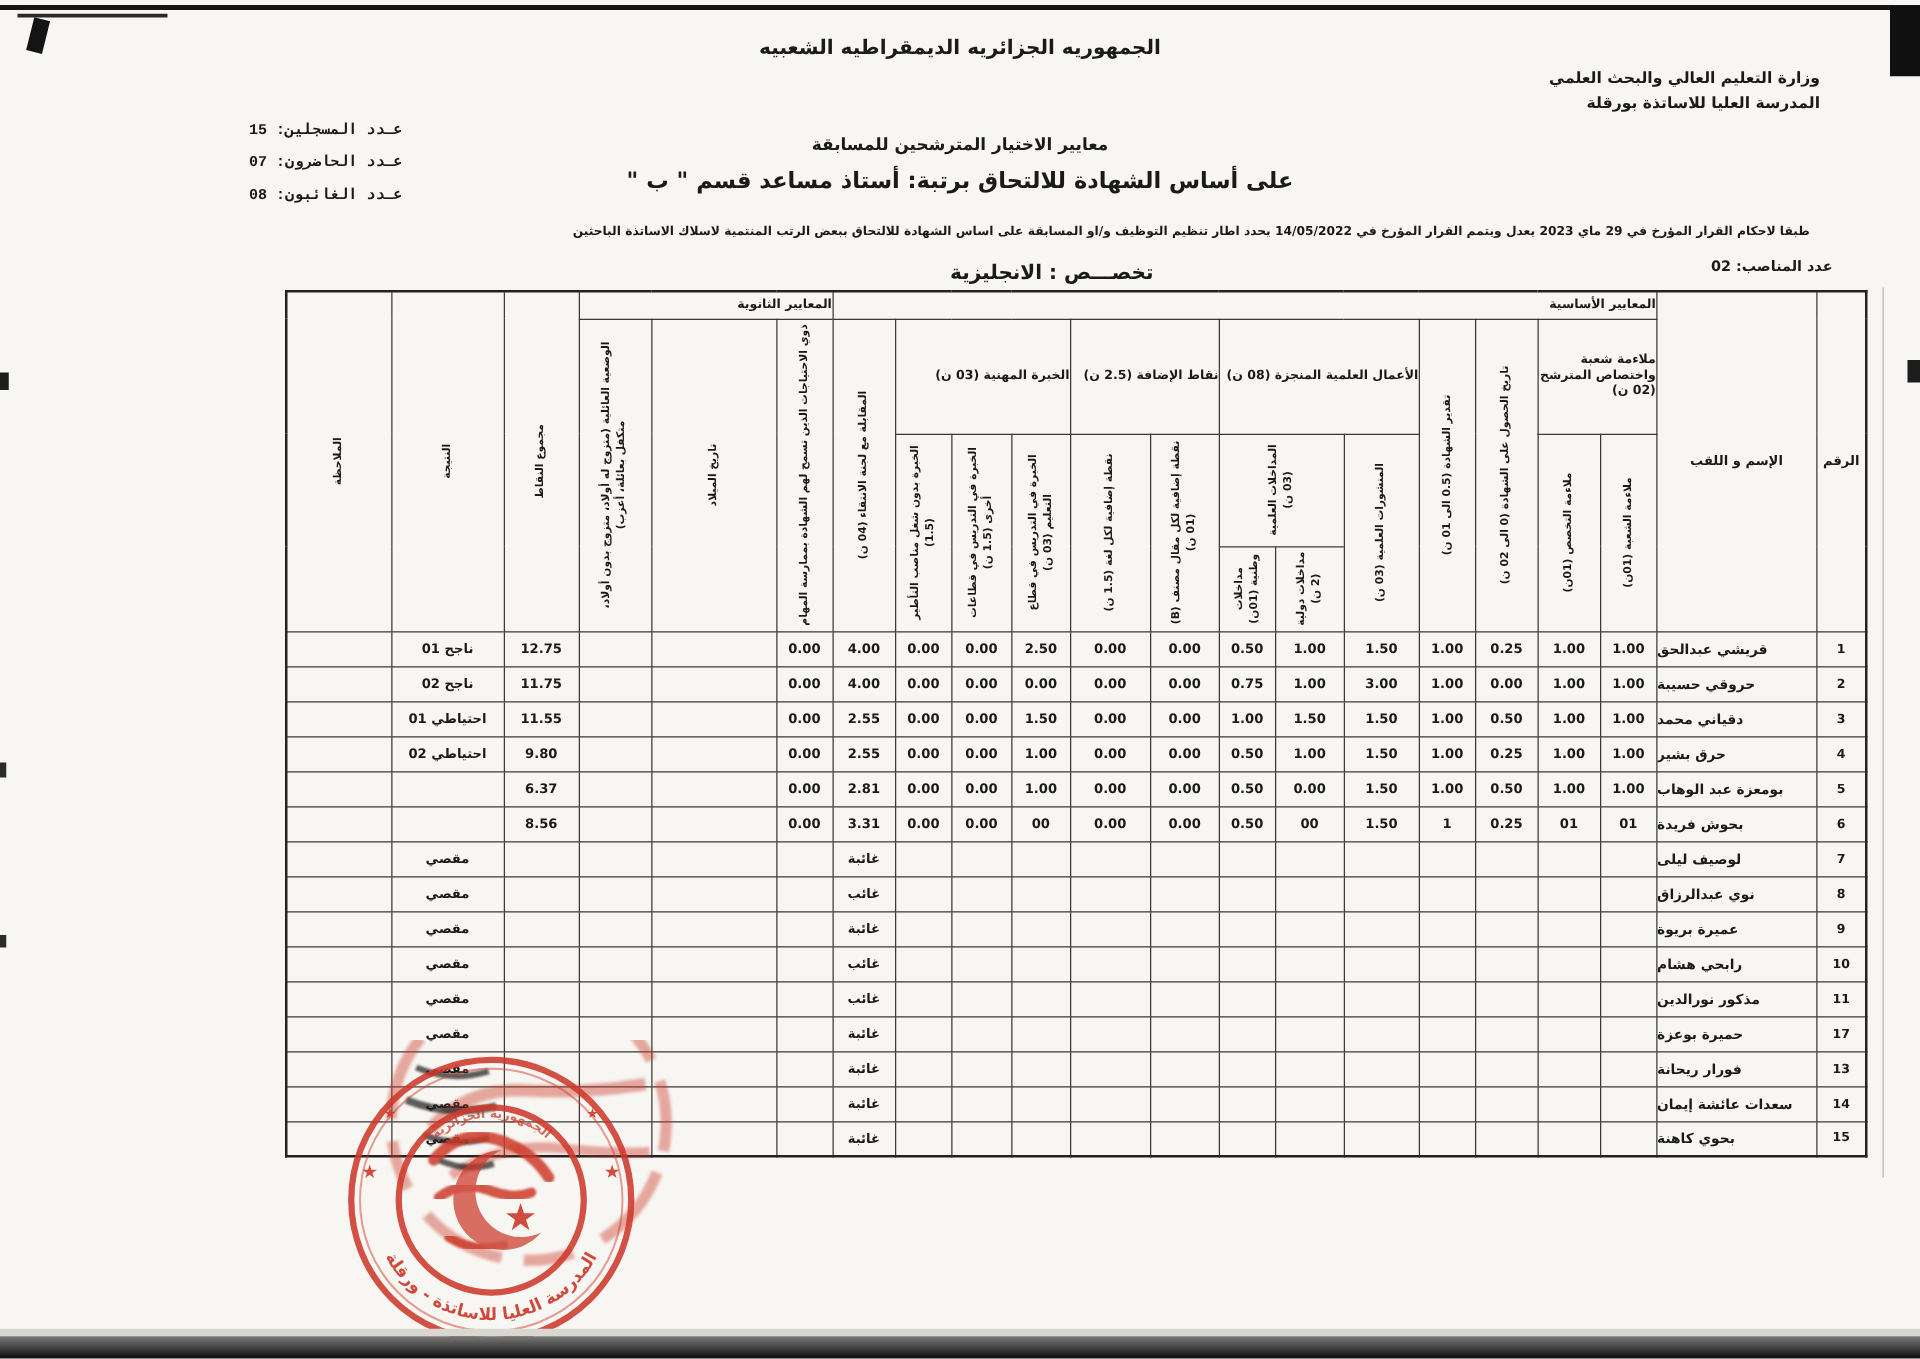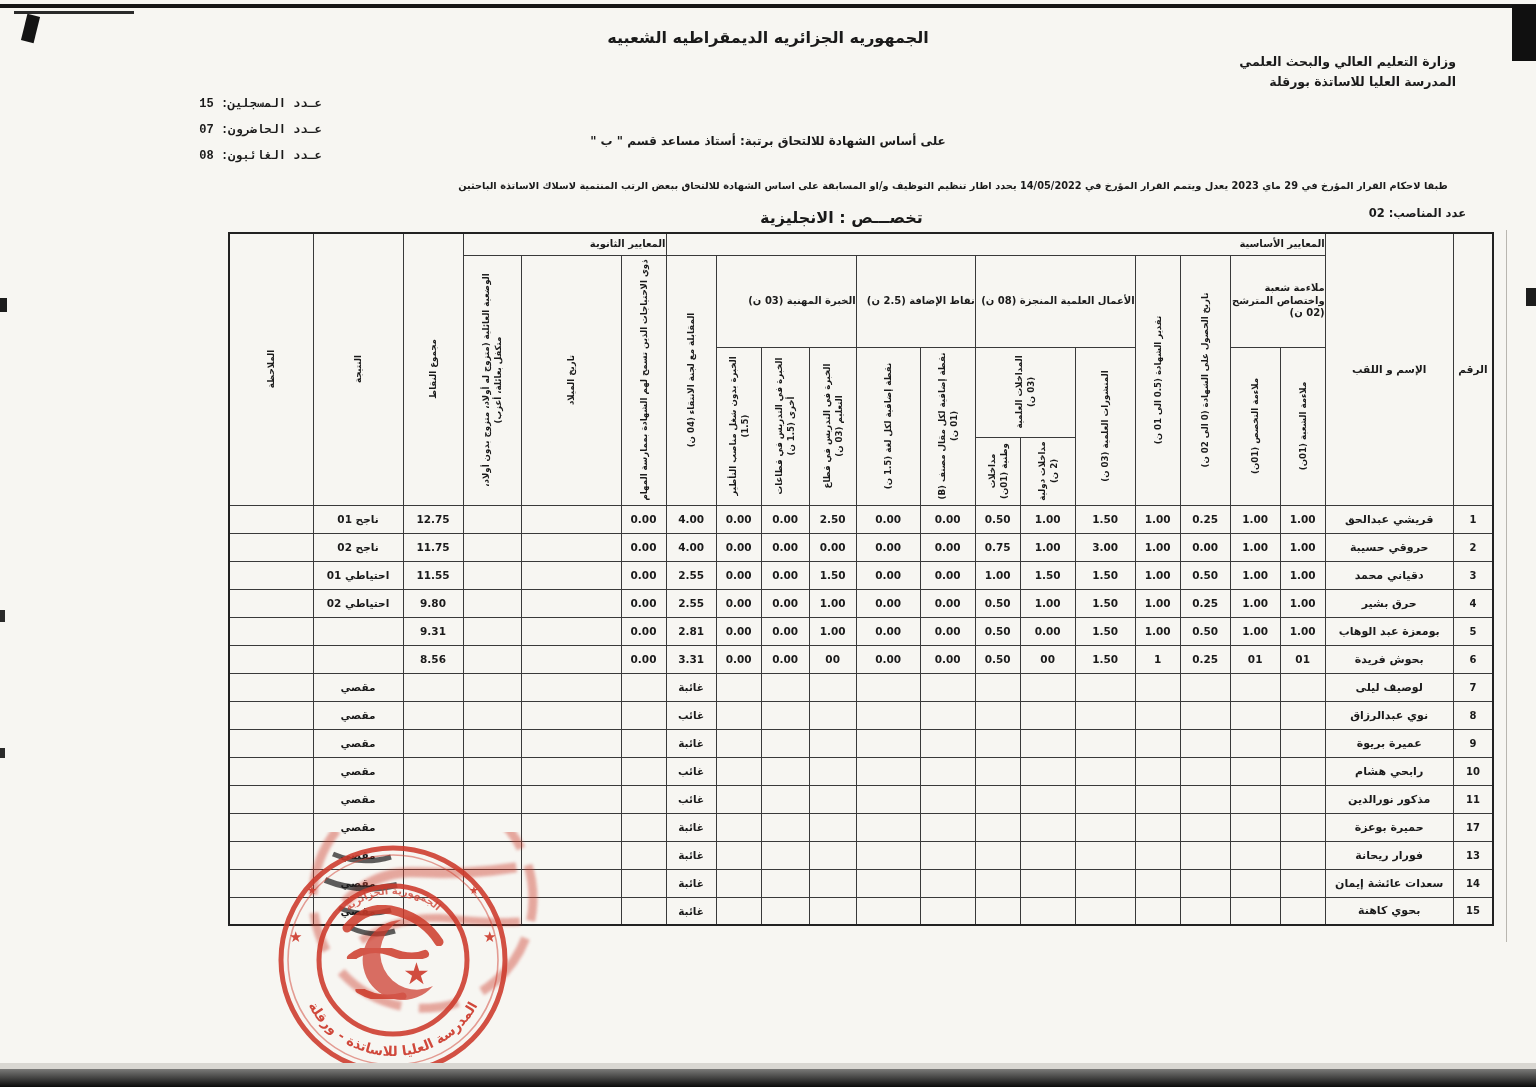--- a/index.html
+++ b/index.html
@@ -5,21 +5,21 @@
   html,body{margin:0;padding:0;}
   body{font-family:"DejaVu Sans",sans-serif;background:#e9e8e4;}
   .page{position:relative;width:1536px;height:1087px;background:#f7f6f2;overflow:hidden;color:#1a1a1a;}
   .abs{position:absolute;}
   
   .republic{top:28px;left:0;width:100%;text-align:center;font-size:16px;font-weight:bold;}
   .ministry{top:52px;right:80px;text-align:right;font-size:12.5px;font-weight:bold;line-height:1.6;direction:rtl;}
   .stats{top:92px;left:152px;width:170px;direction:rtl;font-size:12px;font-weight:bold;line-height:2.15;text-align:right;font-family:Liberation Mono, monospace;}
   .stats .row{white-space:nowrap;}
   .title1{top:108px;left:0;width:100%;text-align:center;font-size:13.5px;font-weight:bold;direction:rtl;}
-  .title2{top:134px;left:0;width:100%;text-align:center;font-size:12px;font-weight:bold;direction:rtl;}
+  .title2{top:134px;left:0;width:100%;text-align:center;font-size:18px;font-weight:bold;direction:rtl;}
   .decree{top:180px;left:438px;width:1030px;text-align:center;font-size:9.8px;font-weight:bold;direction:rtl;white-space:nowrap;}
   .posts{top:206px;right:70px;font-size:11.5px;font-weight:bold;direction:rtl;}
   .spec{top:208px;left:760px;width:220px;text-align:left;font-size:16px;font-weight:bold;direction:rtl;}
   
   table.crit{position:absolute;top:232px;left:228px;width:1264px;border-collapse:collapse;table-layout:fixed;direction:rtl;}
   table.crit th,table.crit td{border:1px solid #3a3a3a;padding:0;font-weight:bold;overflow:hidden;}
   table.crit{border:2px solid #222;}
   thead tr.r1{height:22px;}
   thead tr.r2{height:92px;}
   thead tr.r3{height:90px;}
@@ -27,21 +27,21 @@
   tbody tr{height:28px;}
   th.gh{font-size:10px;line-height:1.25;direction:rtl;text-align:right;}
   th.hh{font-size:10.5px;direction:rtl;}
   th.vh{position:relative;}
   th.vh>div{position:absolute;top:50%;left:50%;transform:translate(-50%,-50%) rotate(-90deg);font-size:8.6px;line-height:1.45;text-align:center;direction:rtl;}
   .w244{width:244px;}
   .w152{width:150px;}
   .w84{width:84px;}
   .w62{width:62px;}
   tbody td{font-size:10.5px;text-align:center;direction:rtl;}
-  td.name-cell{text-align:center;padding-right:5px;font-size:11px;white-space:nowrap;}
+  td.name-cell{text-align:left;padding-right:5px;font-size:11px;white-space:nowrap;}
   td.num-cell{font-size:10px;}
   td.result-cell{font-size:10.5px;white-space:nowrap;}
   
   .top-line{left:0;top:4px;width:100%;height:4px;background:#161616;}
   .top-line2{left:14px;top:11px;width:120px;height:3px;background:#2a2a2a;}
   .tl-mark{left:24px;top:15px;width:13px;height:27px;background:#141414;transform:rotate(14deg);}
   .tr-mark{right:0;top:5px;width:24px;height:56px;background:#101010;}
   .r-tick{right:0;top:288px;width:10px;height:18px;background:#1d1d1d;}
   .l-tick1{left:0;top:298px;width:7px;height:14px;background:#1d1d1d;}
   .l-tick2{left:0;top:610px;width:5px;height:12px;background:#2a2a2a;}
@@ -68,20 +68,21 @@
   <div class="abs ministry">
     <div>وزارة التعليم العالي والبحث العلمي</div>
     <div>المدرسة العليا للاساتذة بورقلة</div>
   </div>
   <div class="abs republic">الجمهوريه الجزائريه الديمقراطيه الشعبيه</div>
   <div class="abs stats">
     <div class="row"><span>عـدد المسجلين:</span> <span>15</span></div>
     <div class="row"><span>عـدد الحاضرون:</span> <span>07</span></div>
     <div class="row"><span>عـدد الغائبون:</span> <span>08</span></div>
   </div>
+  <div class="abs title1">معايير الاختيار المترشحين للمسابقة</div>
   <div class="abs title2">على أساس الشهادة للالتحاق برتبة: أستاذ مساعد قسم " ب "</div>
   <div class="abs decree">طبقا لاحكام القرار المؤرخ في 29 ماي 2023 يعدل ويتمم القرار المؤرخ في 14/05/2022 يحدد اطار تنظيم التوظيف و/او المسابقة على اساس الشهادة للالتحاق ببعض الرتب المنتمية لاسلاك الاساتذة الباحثين</div>
   <div class="abs posts">عدد المناصب: 02</div>
   <div class="abs spec">تخصـــص : الانجليزية</div>
 
   <table class="crit" dir="rtl">
     <colgroup>
       <col style="width:40px">
         <col style="width:128px">
         <col style="width:45px">
@@ -287,21 +288,21 @@
           <td>0.50</td>
           <td>0.00</td>
           <td>0.00</td>
           <td>1.00</td>
           <td>0.00</td>
           <td>0.00</td>
           <td>2.81</td>
           <td>0.00</td>
           <td></td>
           <td></td>
-          <td>9.31</td>
+          <td>6.37</td>
           <td class="result-cell"></td>
           <td></td>
         </tr>
         <tr>
           <td class="num-cell">6</td>
           <td class="name-cell">بحوش فريدة</td>
           <td>01</td>
           <td>01</td>
           <td>0.25</td>
           <td>1</td>

